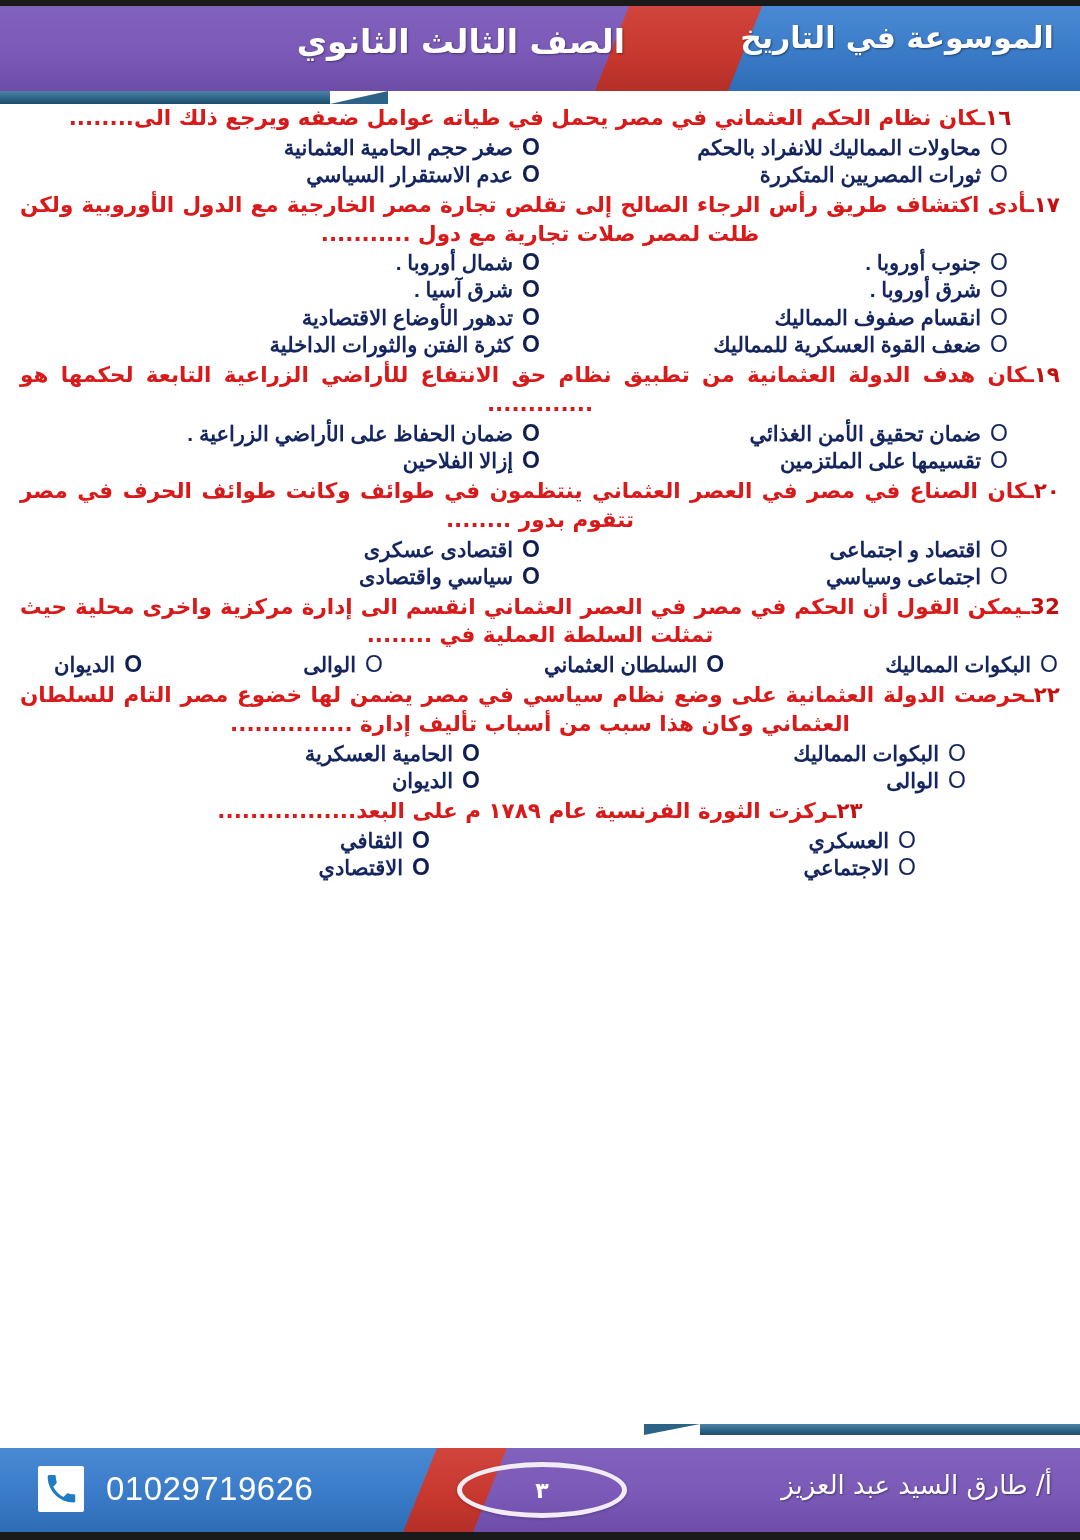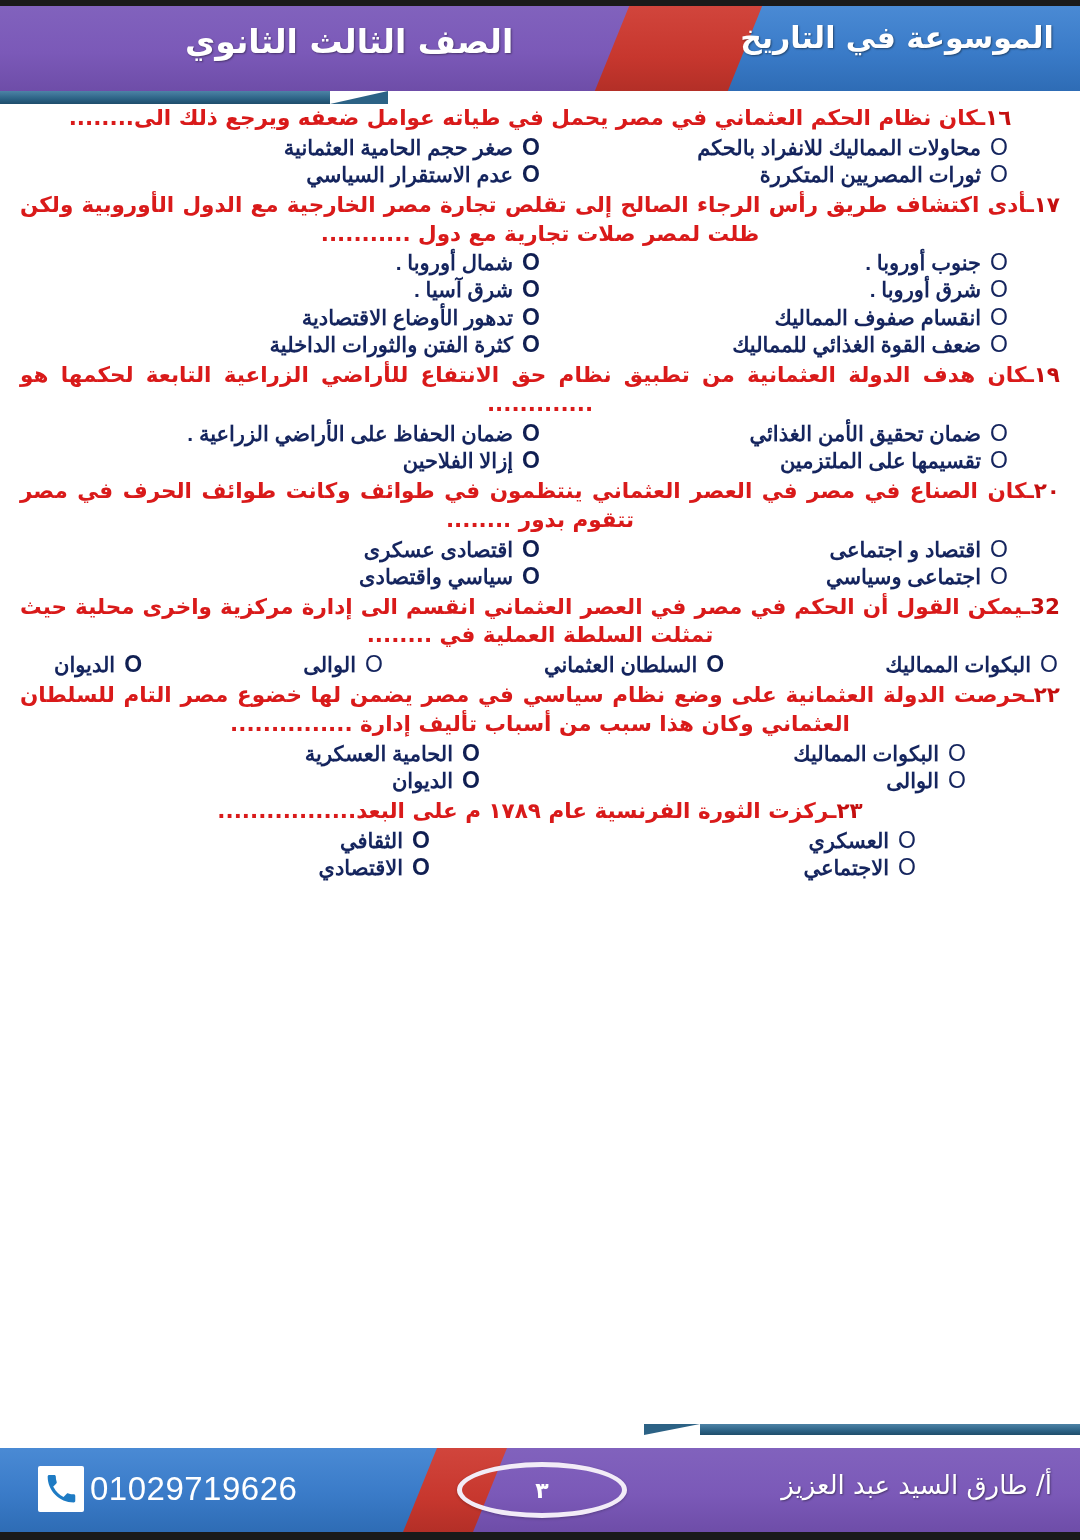--- a/index.html
+++ b/index.html
@@ -74,21 +74,21 @@
     font-family: "DejaVu Sans", "Liberation Sans", sans-serif;
     text-shadow: 1px 1px 2px rgba(0,0,0,.45);
     letter-spacing: 0;
     direction: rtl;
   }
   .hdr-title-left {
     position: absolute;
     top: 16px;
     right: 455px;
     width: 440px;
-    text-align: left;
+    text-align: right;
     color: #ffffff;
     font-size: 33px;
     font-weight: bold;
     font-family: "DejaVu Sans", "Liberation Sans", sans-serif;
     text-shadow: 1px 1px 2px rgba(0,0,0,.40);
     direction: rtl;
   }
 
   
   .hdr-underbar {
@@ -253,21 +253,21 @@
     font-family: "DejaVu Sans", "Liberation Sans", sans-serif;
     text-shadow: 1px 1px 2px rgba(0,0,0,.40);
     direction: rtl;
   }
   .ftr-phone-wrap {
     position: absolute;
     top: 18px;
     left: 38px;
     display: flex;
     align-items: center;
-    gap: 6px;
+    gap: 22px;
     direction: ltr;
   }
   .phone-icon-box {
     width: 46px; height: 46px;
     background: #ffffff;
     display: flex;
     align-items: center;
     justify-content: center;
     border-radius: 2px;
   }
@@ -384,21 +384,21 @@
               <span class="opt-label">انقسام صفوف المماليك</span>
             </div>
             <div class="opt-cell col-b">
               <span class="marker bold">O</span>
               <span class="opt-label">تدهور الأوضاع الاقتصادية</span>
             </div>
           </div>
           <div class="opt-row">
             <div class="opt-cell col-a">
               <span class="marker">O</span>
-              <span class="opt-label">ضعف القوة الغذائي للمماليك</span>
+              <span class="opt-label">ضعف القوة العسكرية للمماليك</span>
             </div>
             <div class="opt-cell col-b">
               <span class="marker bold">O</span>
               <span class="opt-label">كثرة الفتن والثورات الداخلية</span>
             </div>
           </div>
         </div>
       </div>
       <div class="q-block">
         <div class="q-text"><span class="q-num">١٩</span>ـ<span>كان هدف الدولة العثمانية من تطبيق نظام حق الانتفاع للأراضي الزراعية التابعة لحكمها هو .............</span></div>

